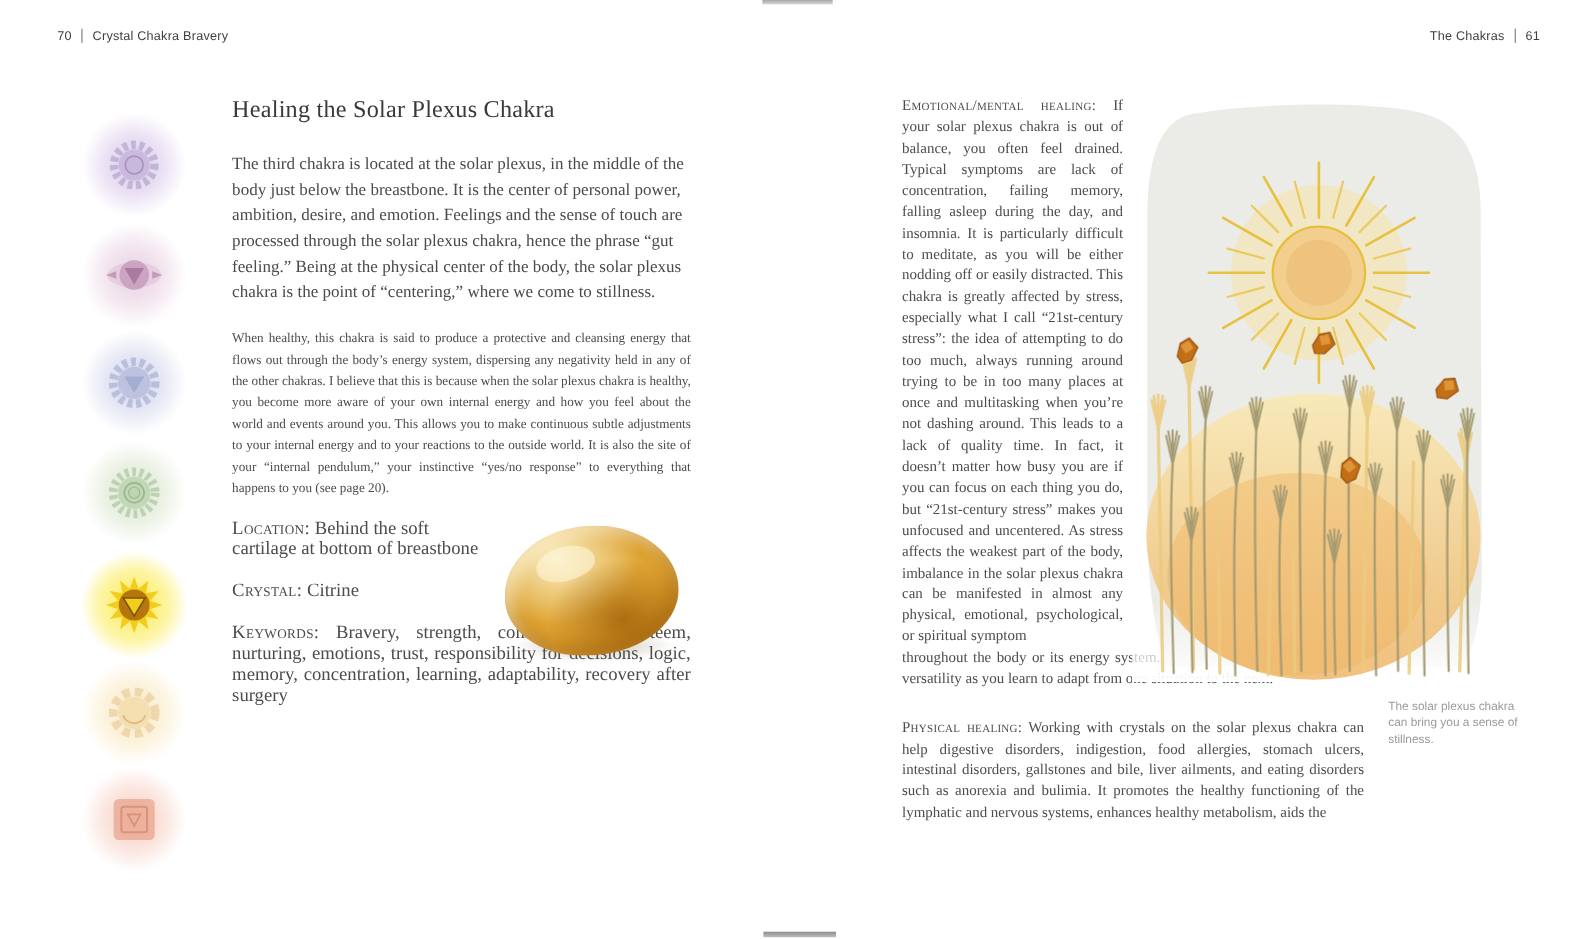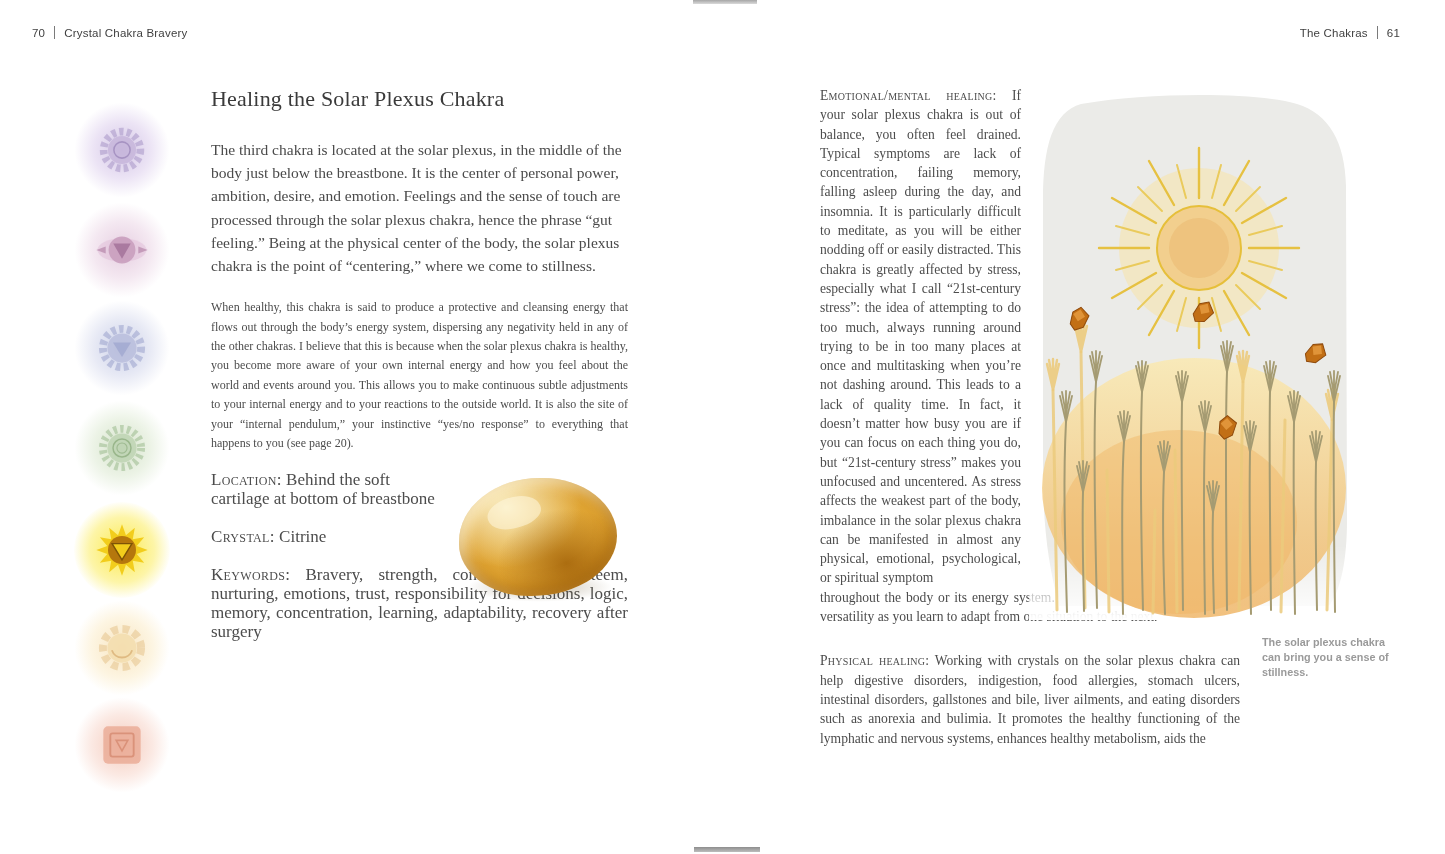--- a/index.html
+++ b/index.html
@@ -4,21 +4,21 @@
 <style>
   * { margin:0; padding:0; box-sizing:border-box; }
   html,body { width:1445px; height:854px; background:#ffffff; overflow:hidden;
               font-family:"Liberation Serif", serif; color:#4c4c4c; }
   .spread { position:relative; width:1445px; height:854px; background:#fff; }
 
   
   .runhead { position:absolute; top:26px; font-family:"Liberation Sans", sans-serif;
              font-size:11.5px; color:#3f3f3f; letter-spacing:.2px; display:flex; align-items:center; }
   .runhead .bar { display:inline-block; width:1px; height:13px; background:#7a7a7a; margin:0 9px; }
-  .rh-left { left:32px; }
+  .rh-left { left:52px; }
   .rh-right { right:45px; }
 
   
   .spine-mark-top { position:absolute; left:693px; top:0; width:64px; height:4px;
                     background:linear-gradient(#a6a6a6,#dadada); }
   .spine-mark-bottom { position:absolute; left:694px; top:847px; width:66px; height:5px;
                        background:linear-gradient(#8d8d8d,#bdbdbd); }
 
   
   .chakra { position:absolute; left:74px; width:96px; height:96px; border-radius:50%;
@@ -50,21 +50,21 @@
              border-radius:50% 60% 45% 55%; background:rgba(255,248,222,.55); transform:rotate(-18deg); }
 
   
   .right-col { position:absolute; left:820px; top:86px; width:580px; }
   .emo-narrow { width:201px; font-size:13.6px; line-height:19.3px; text-align:justify; }
   .emo-wide { width:420px; font-size:13.6px; line-height:19.3px; text-align:justify; margin-top:0; }
   .phys { width:420px; font-size:13.6px; line-height:19.3px; text-align:justify; margin-top:25px; }
 
   .illus { position:absolute; left:209px; top:4px; width:320px; height:530px; }
   .illus-caption { position:absolute; left:442px; top:549px; width:132px;
-                   font-family:"Liberation Sans", sans-serif; font-size:10.8px; font-weight:bold;
+                   font-family:"Liberation Sans", sans-serif; font-size:10.8px; font-weight:normal;
                    line-height:15px; color:#9a9a9a; }
 </style>
 </head>
 <body>
 
 <div class="spread">
 
   <div class="runhead rh-left">
     <span>70</span>
     <span class="bar"></span>

